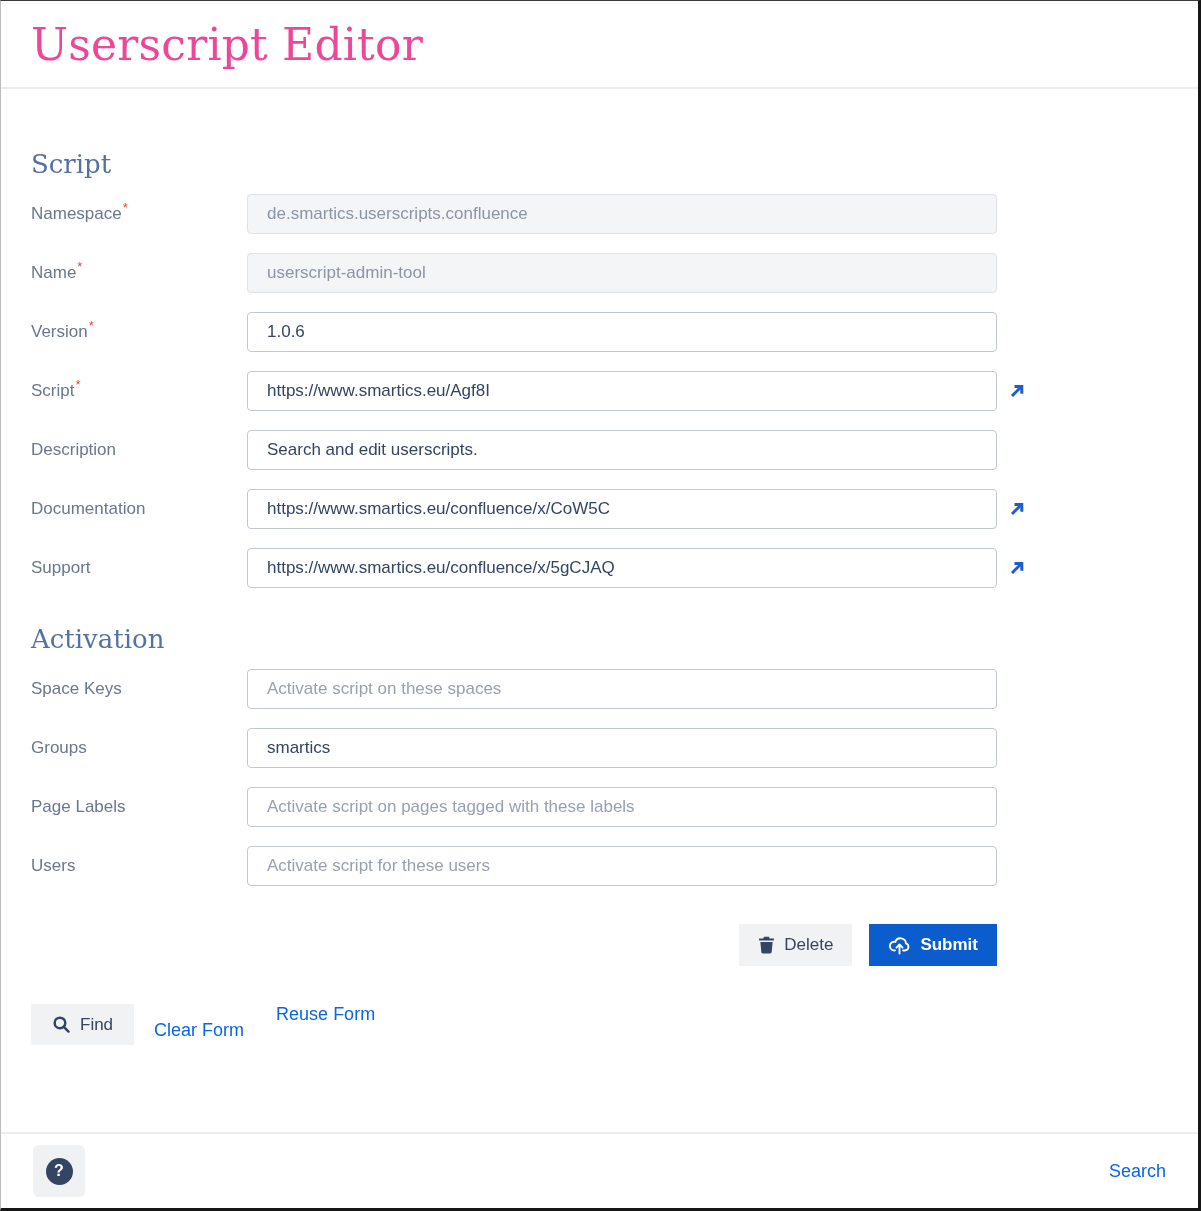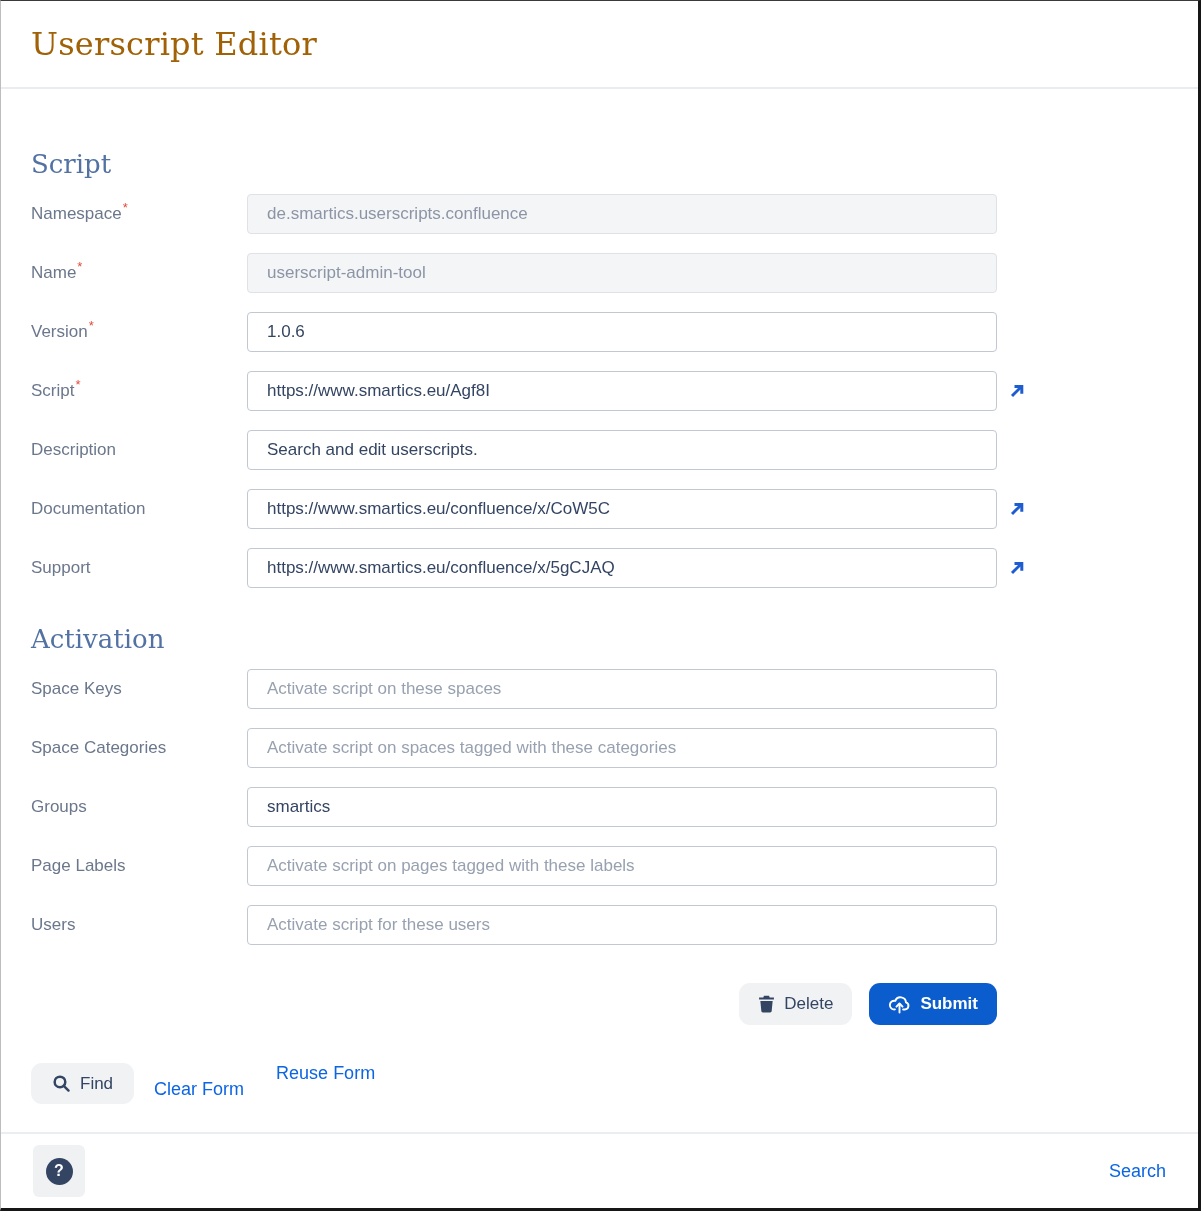--- a/index.html
+++ b/index.html
@@ -5,40 +5,40 @@
   html,body{margin:0;padding:0;background:#fff;}
   body{font-family:"Liberation Sans",sans-serif;}
   .page{
     width:1201px;height:1211px;box-sizing:border-box;background:#fff;
     border-top:1px solid #3a3a3a;border-left:1px solid #bdbdbd;
     border-right:3px solid #161616;border-bottom:3px solid #161616;
     display:flex;flex-direction:column;overflow:hidden;
   }
   
   .dlg-header{flex:none;height:86px;display:flex;align-items:center;padding:0 30px;border-bottom:2px solid #ebecf0;}
-  .dlg-title{font-family:"DejaVu Serif",serif;font-size:32px;color:#a16207;font-weight:500;letter-spacing:.2px;}
+  .dlg-title{font-family:"DejaVu Serif",serif;font-size:44px;color:#ec4899;font-weight:500;letter-spacing:.2px;}
   
   .content{flex:1 1 auto;padding:0 30px;overflow:hidden;}
   .section-heading{font-family:"DejaVu Serif",serif;font-weight:400;font-size:26px;color:#5272a4;margin:0;line-height:34px;}
   .heading-script{margin-top:58px;margin-bottom:13px;}
   .heading-activation{margin-top:34px;margin-bottom:13px;}
   .frow{display:flex;align-items:center;margin-bottom:19px;}
   .flabel{flex:none;width:194px;padding-right:22px;text-align:left;font-size:17px;color:#6b778c;white-space:nowrap;}
   .req{color:#e5493a;font-size:13px;vertical-align:super;line-height:0;margin-left:1px;}
   .field{
     flex:none;width:750px;height:40px;box-sizing:border-box;
     border:1px solid #c2c8d2;border-radius:4px;background:#fff;
     padding:0 19px;font-family:"Liberation Sans",sans-serif;font-size:17px;color:#344563;outline:none;
   }
   .field::placeholder{color:#98a1b0;opacity:1;}
   .field:disabled{background:#f4f5f7;color:#8c95a5;border-color:#dfe1e6;}
   .ext{flex:none;margin-left:9px;width:22px;height:22px;display:flex;align-items:center;justify-content:center;cursor:pointer;}
   
   .actions{width:966px;margin-top:38px;display:flex;justify-content:flex-end;gap:17px;}
-  .btn{height:42px;border:none;border-radius:11px;display:inline-flex;align-items:center;gap:9px;
+  .btn{height:42px;border:none;border-radius:0;display:inline-flex;align-items:center;gap:9px;
        padding:0 19px;font-family:"Liberation Sans",sans-serif;font-size:17px;cursor:pointer;}
   .btn-subtle{background:#f1f2f4;color:#344563;}
   .btn-primary{background:#0b5ccc;color:#ffffff;font-weight:700;}
   .findrow{margin-top:38px;display:flex;align-items:flex-start;}
   .btn-find{padding:0 21px;height:41px;}
   .link{color:#0c66e4;font-size:18px;text-decoration:none;cursor:pointer;}
   .link-clear{margin-left:20px;margin-top:16px;}
   .link-reuse{margin-left:32px;}
   
   .dlg-footer{flex:none;height:76px;border-top:2px solid #ebedf0;display:flex;align-items:center;justify-content:space-between;padding:0 32px;box-sizing:border-box;}
@@ -113,24 +113,20 @@
       </span>
     </div>
 
     <h2 class="section-heading heading-activation">Activation</h2>
 
     <div class="frow">
       <label class="flabel"><span>Space Keys</span></label>
       <input class="field" placeholder="Activate script on these spaces" style="">
     </div>
 
-    <div class="frow">
-      <label class="flabel"><span>Space Categories</span></label>
-      <input class="field" placeholder="Activate script on spaces tagged with these categories" style="">
-    </div>
 
     <div class="frow">
       <label class="flabel"><span>Groups</span></label>
       <input class="field" value="smartics" style="">
     </div>
 
     <div class="frow">
       <label class="flabel"><span>Page Labels</span></label>
       <input class="field" placeholder="Activate script on pages tagged with these labels" style="">
     </div>

